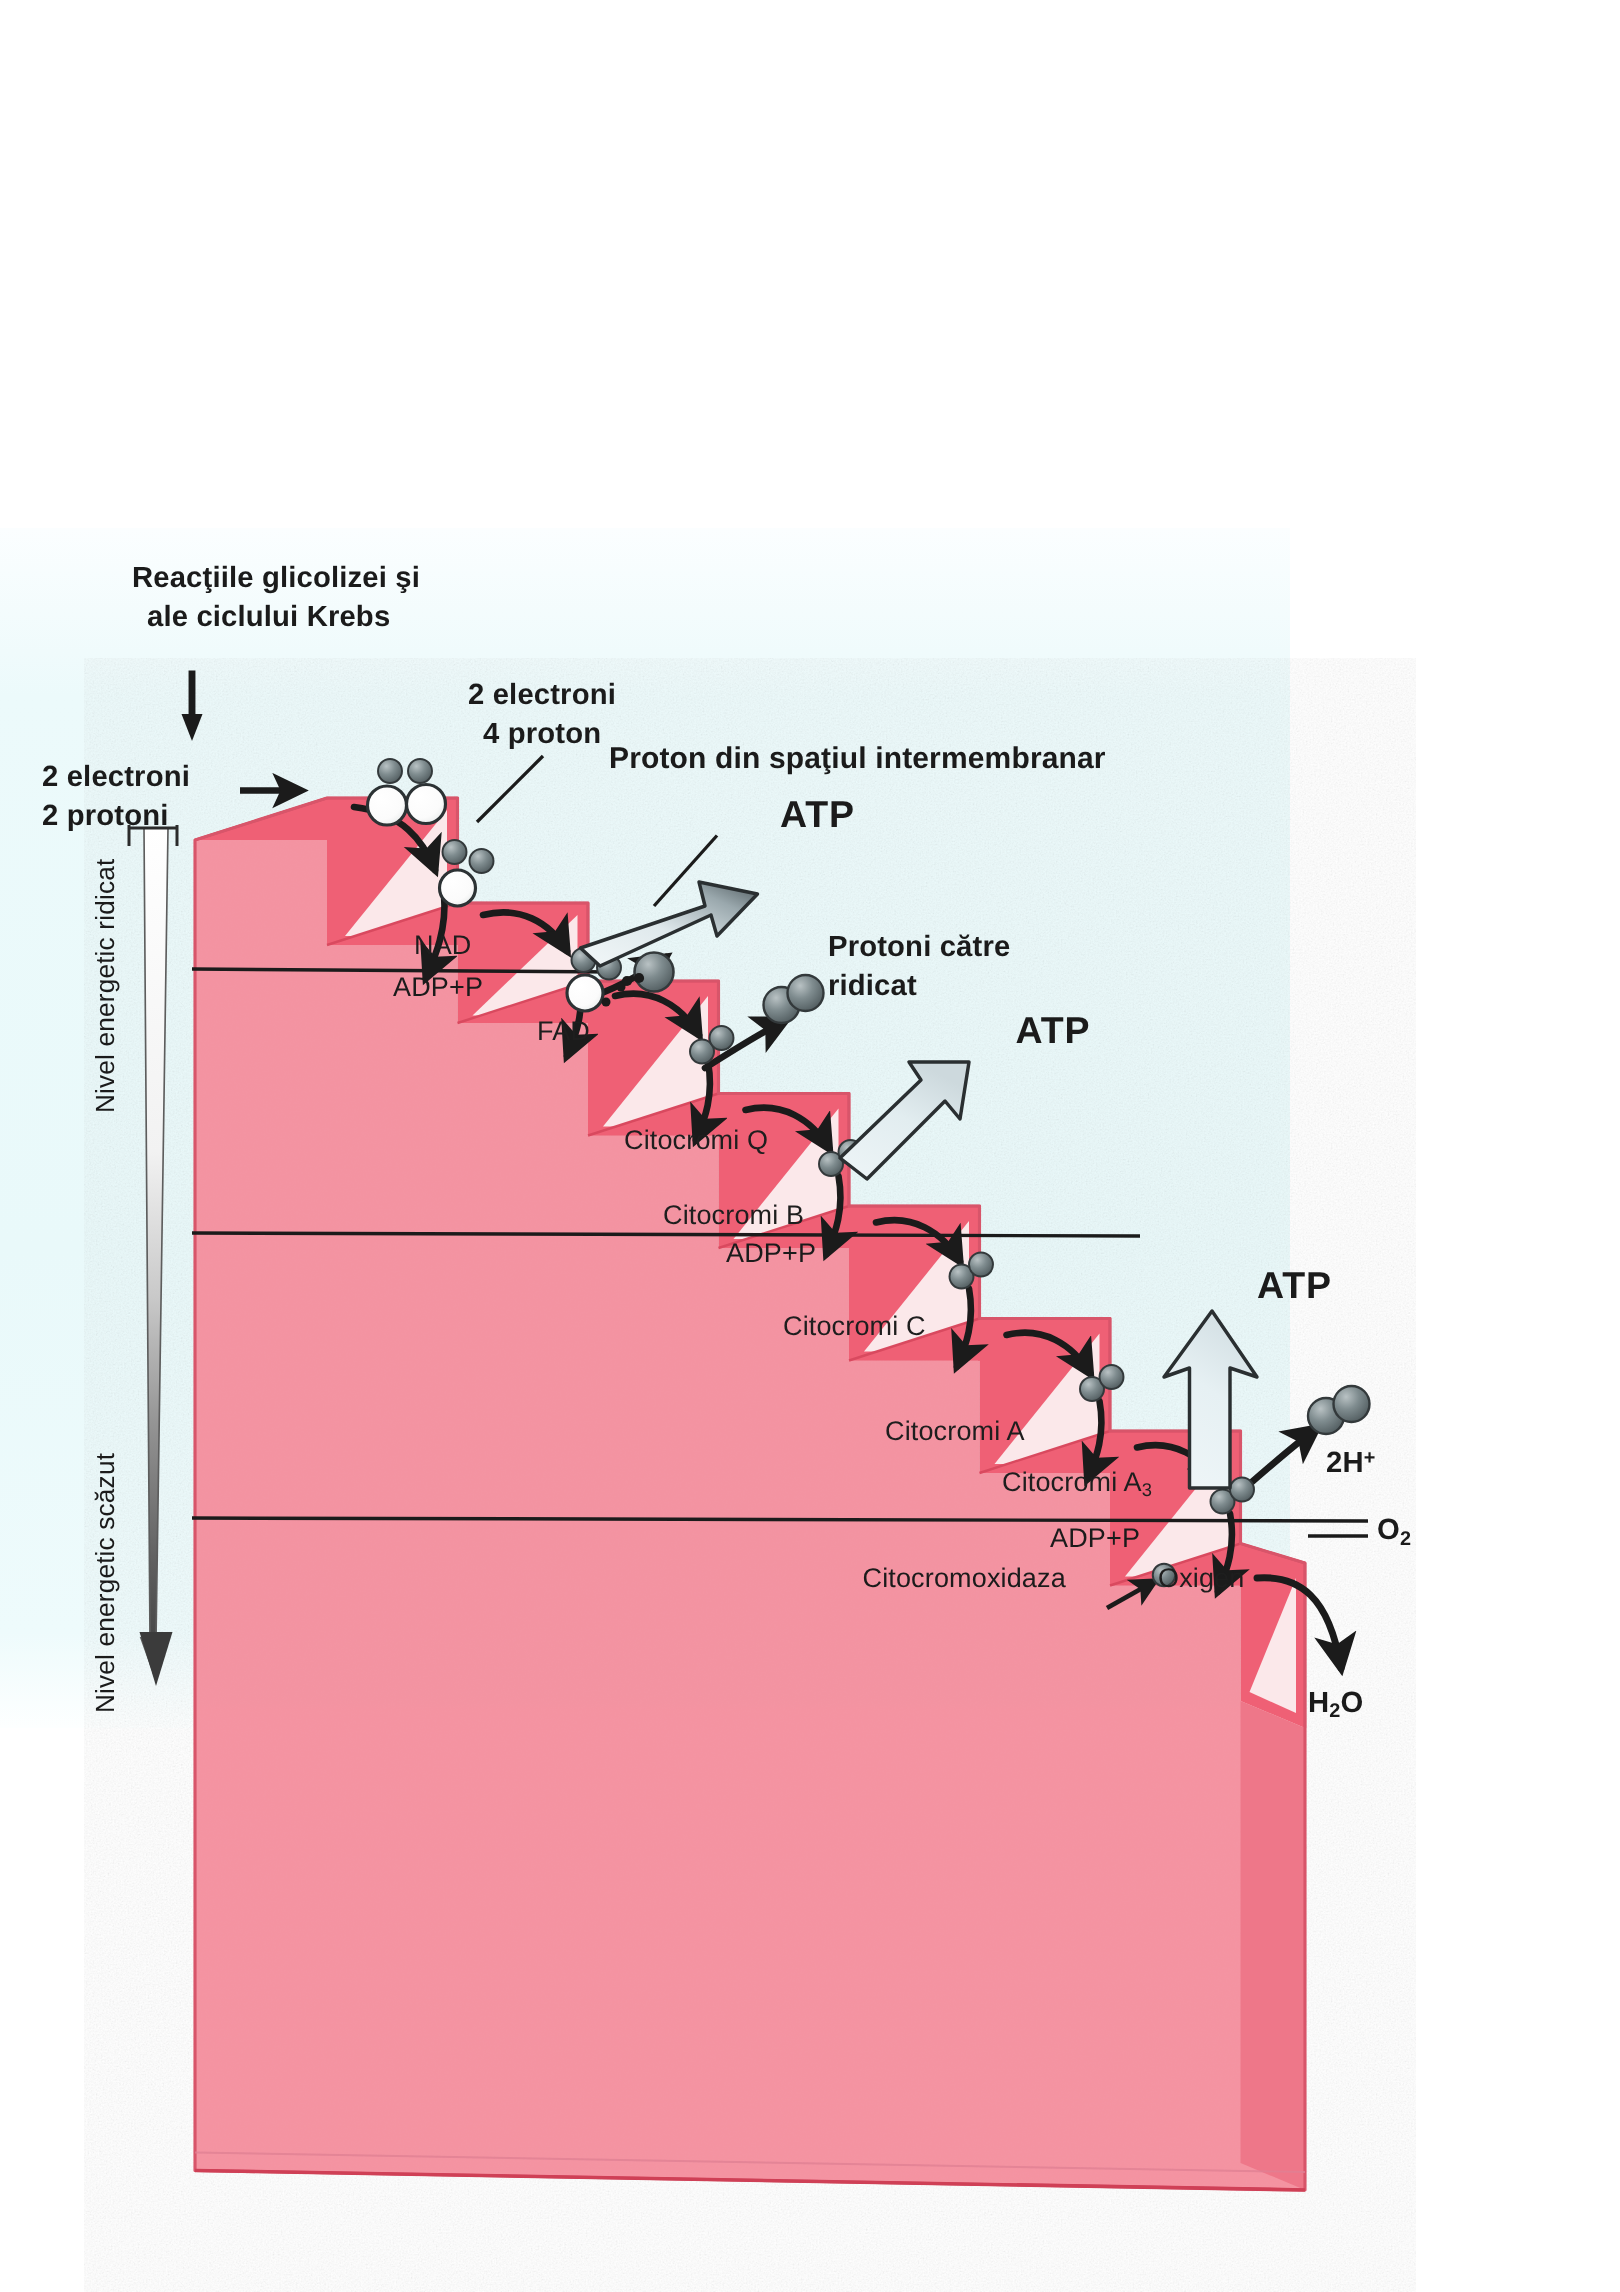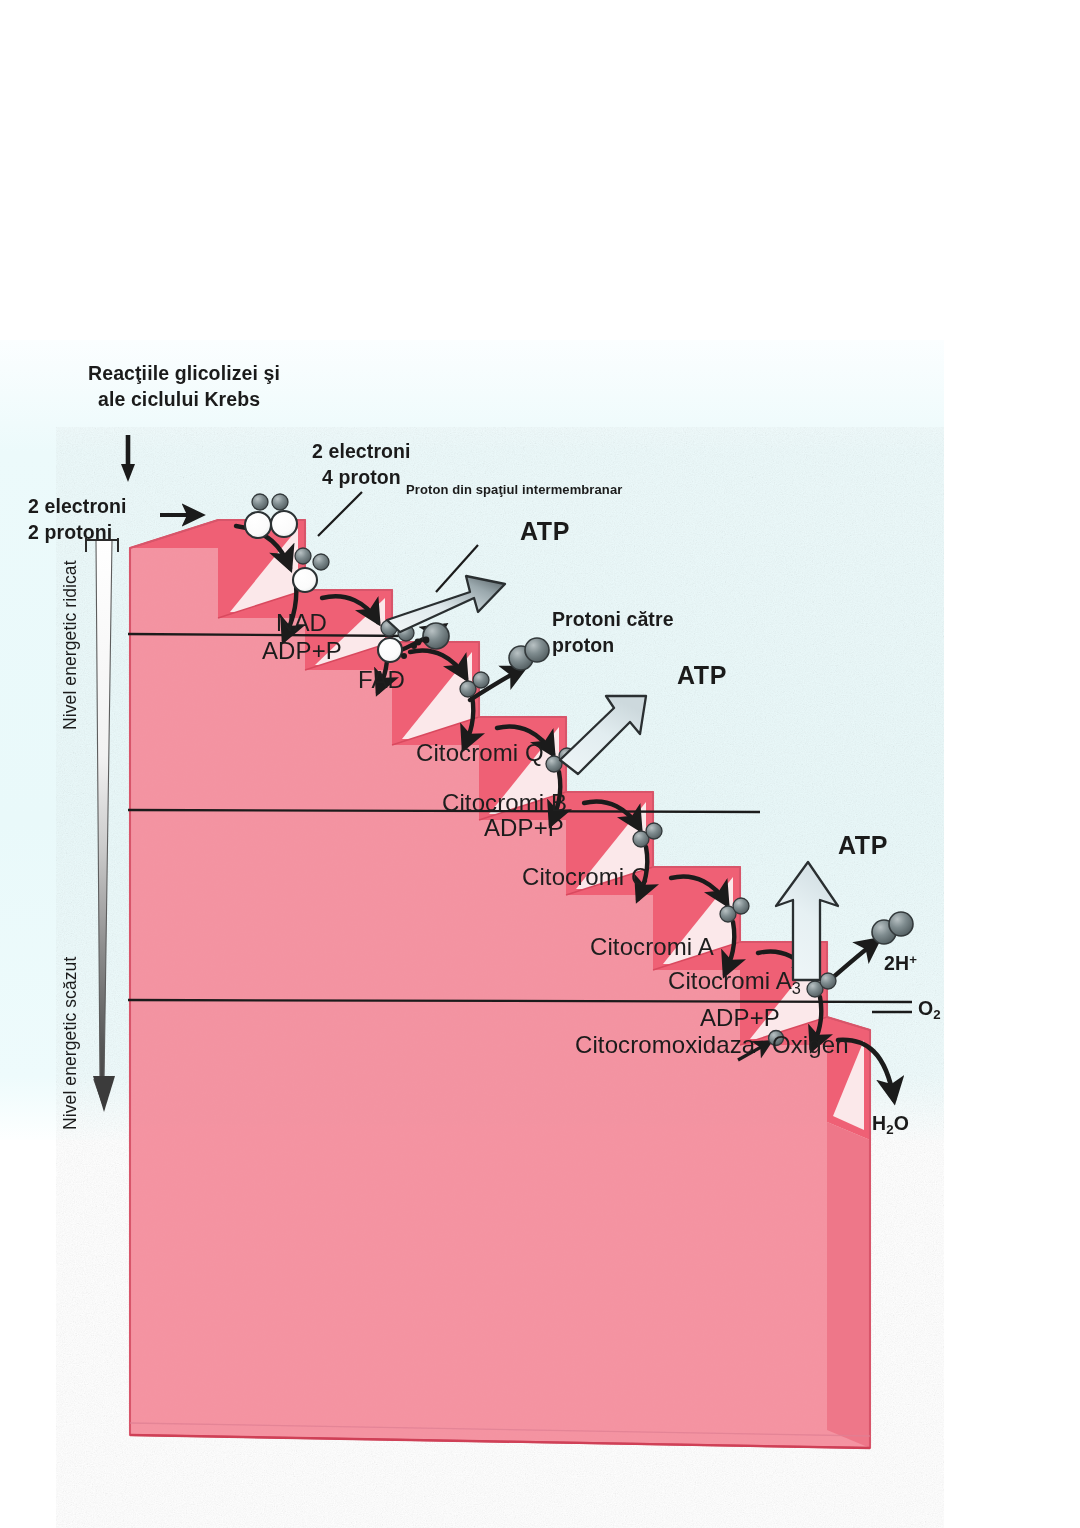--- a/index.html
+++ b/index.html
@@ -4,35 +4,35 @@
 <title>Lantul transportor de electroni</title>
 <style>
   html,body{margin:0;padding:0;background:#ffffff;}
   body{
     width:1080px;height:1528px;position:relative;overflow:hidden;
     font-family:"Liberation Sans","DejaVu Sans",sans-serif;
     background:#ffffff;
   }
   
   #scan{
-    position:absolute;left:0;top:340px;width:944px;height:800px;
+    position:absolute;left:0;top:352px;width:860px;height:800px;
     background:linear-gradient(180deg,#fbfeff 0%, #ecfafb 14%, #e9f9fa 60%, #eefbfc 92%, #fdffff 100%);
   }
   #figure{position:absolute;left:0;top:0;width:1080px;height:800px;}
   svg.layer{position:absolute;left:0;top:0;width:1080px;height:800px;overflow:visible;}
 
   
   .lbl{
     position:absolute;color:#1b1b1b;white-space:pre;
     font-family:"Liberation Sans","DejaVu Sans",sans-serif;
     line-height:1.22;letter-spacing:.1px;
   }
   .lbl.hd{font-weight:700;font-size:19.5px;}
-  .lbl.hd2{font-weight:700;font-size:13px;}
-  .lbl.md{font-weight:400;font-size:24px;}
+  .lbl.hd2{font-weight:700;font-size:20px;}
+  .lbl.md{font-weight:400;font-size:18px;}
   .lbl.atp{font-weight:700;font-size:25px;letter-spacing:.6px;}
   .lbl.axis{
     font-weight:400;font-size:17.5px;
     transform-origin:0 0;transform:rotate(-90deg);
   }
   sub{font-size:.68em;vertical-align:-0.28em;}
   sup{font-size:.68em;vertical-align:0.42em;}
   .stepname{font-size:18px;font-weight:400;color:#1e1e1e;}
 </style>
 </head>
@@ -318,21 +318,21 @@
 
   <div class="lbl hd" style="left:28px;top:155px;">2 electroni</div>
   <div class="lbl hd" style="left:28px;top:181px;">2 protoni</div>
 
   <div class="lbl hd" style="left:312px;top:100px;">2 electroni</div>
   <div class="lbl hd" style="left:322px;top:126px;">4 proton</div>
 
   <div class="lbl hd2" style="left:406px;top:142px;">Proton din spaţiul intermembranar</div>
 
   <div class="lbl hd" style="left:552px;top:268px;">Protoni către</div>
-  <div class="lbl hd" style="left:552px;top:294px;">proton</div>
+  <div class="lbl hd" style="left:552px;top:294px;">ridicat</div>
 
   <div class="lbl atp" style="left:520px;top:176px;">ATP</div>
   <div class="lbl atp" style="left:677px;top:320px;">ATP</div>
   <div class="lbl atp" style="left:838px;top:490px;">ATP</div>
 
   <div class="lbl md stepname" style="left:276px;top:268px;">NAD</div>
   <div class="lbl md stepname" style="left:358px;top:325px;">FAD</div>
   <div class="lbl md stepname" style="left:368px;top:398px;margin-left:48px;">Citocromi Q</div>
   <div class="lbl md stepname" style="left:442px;top:448px;">Citocromi B</div>
   <div class="lbl md stepname" style="left:522px;top:522px;">Citocromi C</div>

